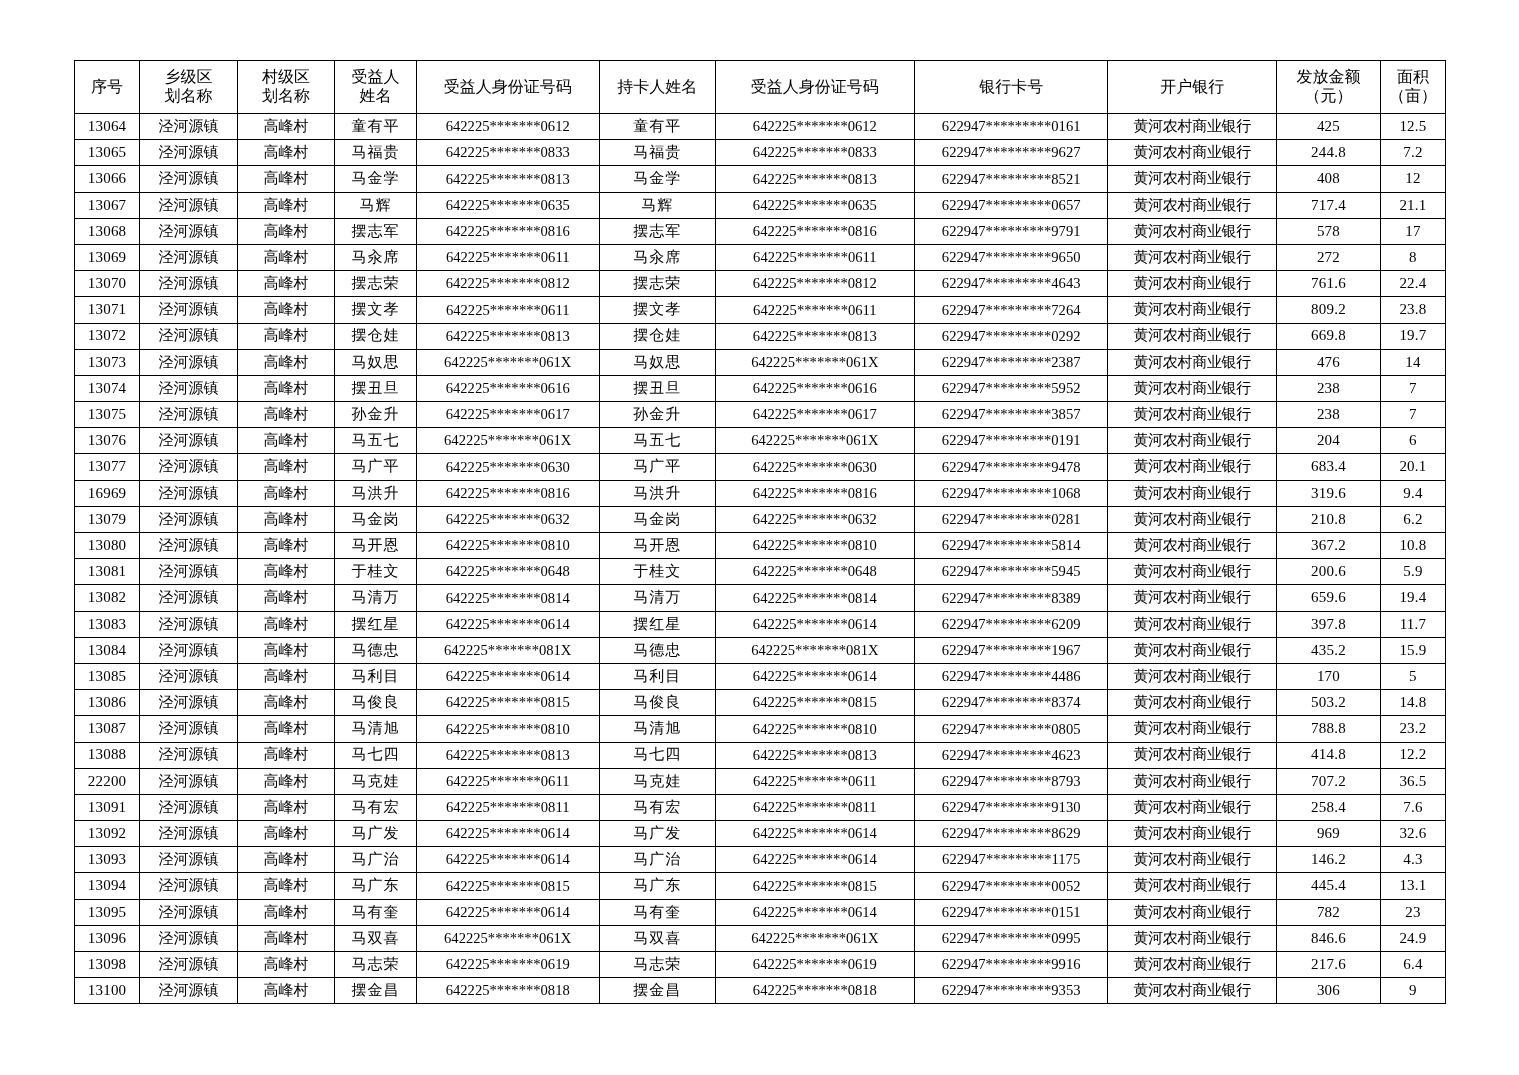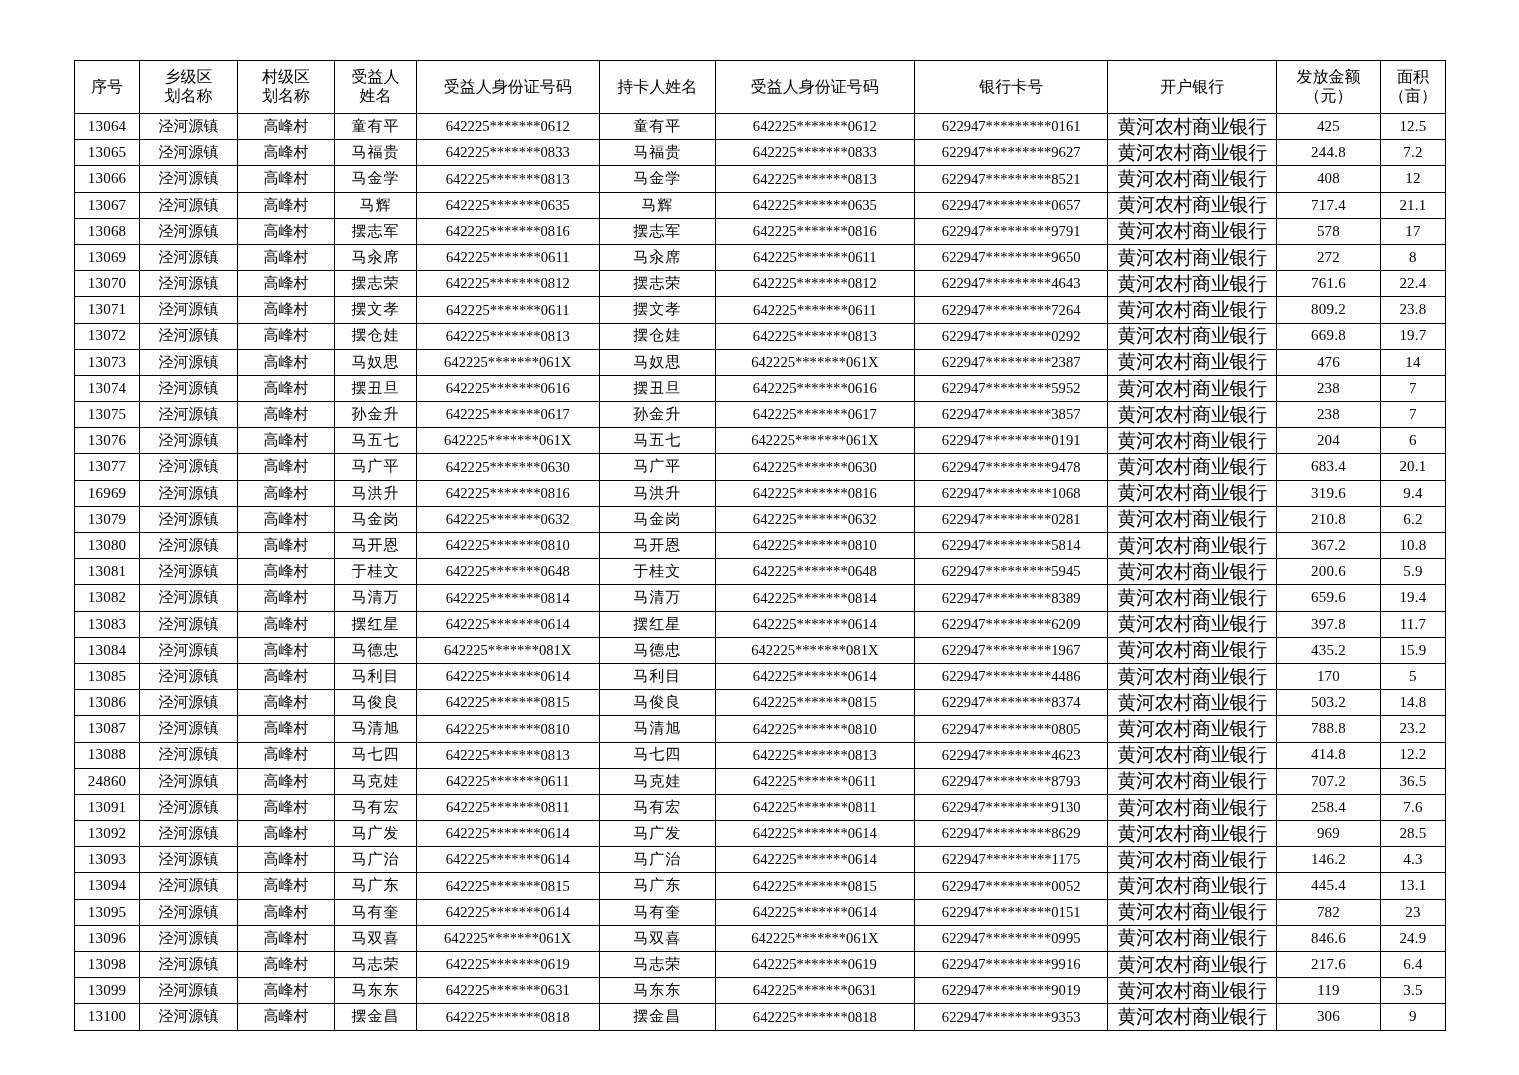--- a/index.html
+++ b/index.html
@@ -58,21 +58,21 @@
   col.c-id       { width: 180px; }
   col.c-holder   { width: 114px; }
   col.c-holderid { width: 196px; }
   col.c-card     { width: 190px; }
   col.c-bank     { width: 166px; }
   col.c-amount   { width: 102px; }
   col.c-area     { width: 64px; }
 
   td.num { letter-spacing: 0.2px; }
   td.idnum { font-size: 14.6px; letter-spacing: 0px; }
-  td.bank { font-size: 19px; letter-spacing: -0.3px; }
+  td.bank { font-size: 15px; letter-spacing: -0.3px; }
   td.name { letter-spacing: 1px; }
   td.town { letter-spacing: 0px; }
 </style>
 </head>
 <body>
 
 <div class="page">
   <table class="grid">
     <colgroup>
       <col class="c-seq">
@@ -449,21 +449,21 @@
           <td class="name">马七四</td>
           <td class="idnum">642225*******0813</td>
           <td class="name">马七四</td>
           <td class="idnum">642225*******0813</td>
           <td class="idnum">622947*********4623</td>
           <td class="bank">黄河农村商业银行</td>
           <td class="num">414.8</td>
           <td class="num">12.2</td>
         </tr>
         <tr>
-          <td class="num">24860</td>
+          <td class="num">22200</td>
           <td class="town">泾河源镇</td>
           <td class="town">高峰村</td>
           <td class="name">马克娃</td>
           <td class="idnum">642225*******0611</td>
           <td class="name">马克娃</td>
           <td class="idnum">642225*******0611</td>
           <td class="idnum">622947*********8793</td>
           <td class="bank">黄河农村商业银行</td>
           <td class="num">707.2</td>
           <td class="num">36.5</td>
@@ -485,21 +485,21 @@
           <td class="num">13092</td>
           <td class="town">泾河源镇</td>
           <td class="town">高峰村</td>
           <td class="name">马广发</td>
           <td class="idnum">642225*******0614</td>
           <td class="name">马广发</td>
           <td class="idnum">642225*******0614</td>
           <td class="idnum">622947*********8629</td>
           <td class="bank">黄河农村商业银行</td>
           <td class="num">969</td>
-          <td class="num">28.5</td>
+          <td class="num">32.6</td>
         </tr>
         <tr>
           <td class="num">13093</td>
           <td class="town">泾河源镇</td>
           <td class="town">高峰村</td>
           <td class="name">马广治</td>
           <td class="idnum">642225*******0614</td>
           <td class="name">马广治</td>
           <td class="idnum">642225*******0614</td>
           <td class="idnum">622947*********1175</td>
@@ -553,33 +553,20 @@
           <td class="name">马志荣</td>
           <td class="idnum">642225*******0619</td>
           <td class="name">马志荣</td>
           <td class="idnum">642225*******0619</td>
           <td class="idnum">622947*********9916</td>
           <td class="bank">黄河农村商业银行</td>
           <td class="num">217.6</td>
           <td class="num">6.4</td>
         </tr>
         <tr>
-          <td class="num">13099</td>
-          <td class="town">泾河源镇</td>
-          <td class="town">高峰村</td>
-          <td class="name">马东东</td>
-          <td class="idnum">642225*******0631</td>
-          <td class="name">马东东</td>
-          <td class="idnum">642225*******0631</td>
-          <td class="idnum">622947*********9019</td>
-          <td class="bank">黄河农村商业银行</td>
-          <td class="num">119</td>
-          <td class="num">3.5</td>
-        </tr>
-        <tr>
           <td class="num">13100</td>
           <td class="town">泾河源镇</td>
           <td class="town">高峰村</td>
           <td class="name">摆金昌</td>
           <td class="idnum">642225*******0818</td>
           <td class="name">摆金昌</td>
           <td class="idnum">642225*******0818</td>
           <td class="idnum">622947*********9353</td>
           <td class="bank">黄河农村商业银行</td>
           <td class="num">306</td>

